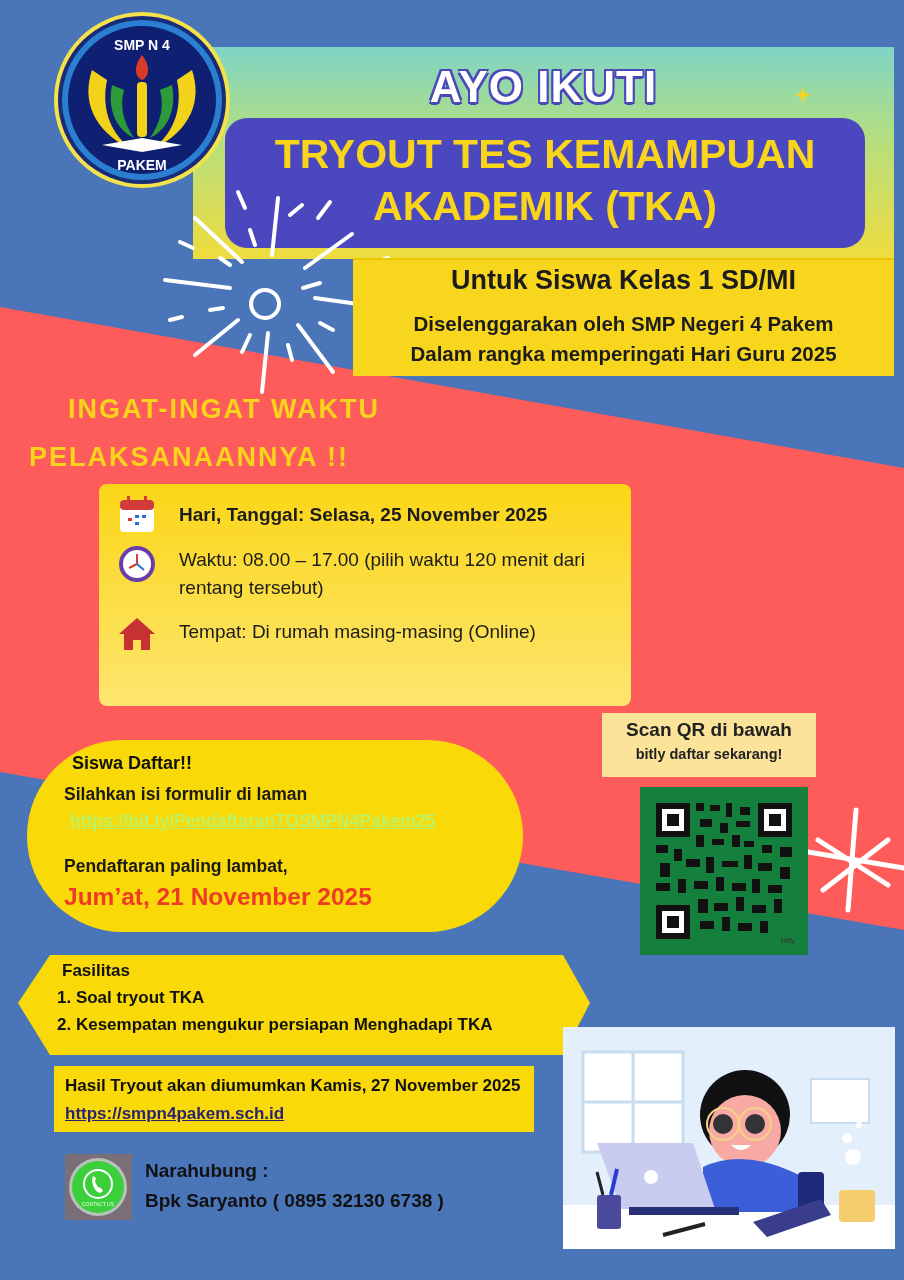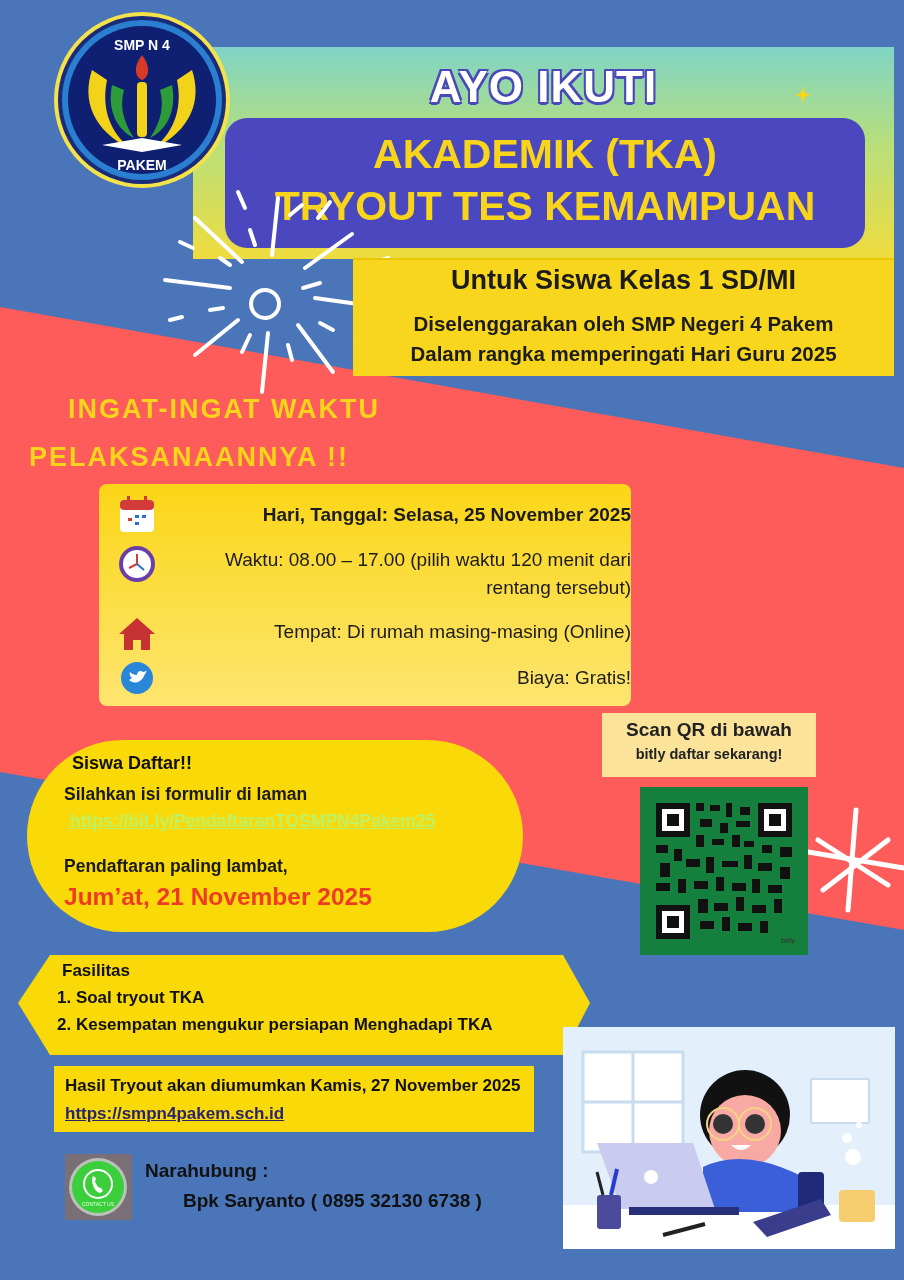--- a/index.html
+++ b/index.html
@@ -9,21 +9,21 @@
   .header-panel{left:193px;top:47px;width:701px;height:212px;background:linear-gradient(180deg,#7fd4c6 0%,#b7df7c 45%,#f0dc3e 100%);}
   .ayo{left:0;right:0;top:62px;text-align:center;font-weight:bold;font-size:44px;color:#fff;letter-spacing:1px;
        text-shadow:-2px -2px 0 #4b48b9,2px -2px 0 #4b48b9,-2px 2px 0 #4b48b9,2px 2px 0 #4b48b9,0 3px 0 #4b48b9;}
   .title-box{left:225px;top:118px;width:640px;height:130px;background:#4b48bf;border-radius:22px;}
   .title-text{left:225px;top:128px;width:640px;text-align:center;font-weight:bold;font-size:41px;line-height:52px;color:#f8d41a;}
   .subtitle-box{left:353px;top:258px;width:541px;height:116px;background:#f8d61d;border-top:2px solid #e8c600;}
   .sub1{left:353px;top:265px;width:541px;text-align:center;font-weight:bold;font-size:27px;color:#1c1c1c;}
   .sub2{left:353px;top:309px;width:541px;text-align:center;font-weight:bold;font-size:20.5px;line-height:30px;color:#1c1c1c;}
   .remind{font-weight:bold;font-size:27px;color:#f8d41a;letter-spacing:2px;}
   .info-box{left:99px;top:484px;width:532px;height:222px;border-radius:8px;background:linear-gradient(180deg,#fbd617 0%,#fde570 100%);}
-  .info-row{position:absolute;left:0;display:flex;align-items:flex-start;text-align:right;}
+  .info-row{position:absolute;left:0;display:flex;align-items:flex-start;}
   .info-icon{width:40px;height:40px;margin-left:18px;margin-right:22px;display:flex;align-items:center;justify-content:center;}
   .info-text{font-size:19px;line-height:28px;color:#1c1c1c;width:452px;}
   .info-text b{font-weight:bold;}
   .reg-box{left:27px;top:740px;width:496px;height:192px;border-radius:96px;background:#f9da08;}
   .reg-title{left:72px;top:753px;font-weight:bold;font-size:18px;color:#111;}
   .reg-line{left:64px;top:784px;font-size:17.5px;font-weight:bold;color:#1a1a1a;}
   .reg-link{left:70px;top:811px;font-size:17.5px;font-weight:bold;color:#bef264;text-decoration:underline;}
   .reg-deadline-label{left:64px;top:856px;font-size:17.5px;font-weight:bold;color:#1a1a1a;}
   .reg-deadline{left:64px;top:883px;font-size:24.5px;font-weight:bold;color:#ef3b24;}
   .scan-box{left:602px;top:713px;width:214px;height:64px;background:#fbe39a;}
@@ -32,39 +32,39 @@
   .qr{left:640px;top:787px;width:168px;height:168px;background:#15803d;}
   .fas-svg{left:18px;top:955px;}
   .fas-title{left:62px;top:961px;font-weight:bold;font-size:17px;color:#111;}
   .fas-item{left:57px;font-weight:bold;font-size:17px;color:#111;}
   .hasil-box{left:54px;top:1066px;width:480px;height:66px;background:#f9da08;}
   .hasil1{left:65px;top:1076px;font-weight:bold;font-size:17px;color:#111;white-space:nowrap;}
   .hasil-link{left:65px;top:1104px;font-weight:bold;font-size:17px;color:#2a2470;text-decoration:underline;}
   .illus{left:563px;top:1027px;width:332px;height:222px;background:#e3effb;}
   .contact-icon{left:65px;top:1154px;width:67px;height:66px;background:#7b6f77;}
   .contact-label{left:145px;top:1160px;font-weight:bold;font-size:19px;color:#111;}
-  .contact-name{left:145px;top:1190px;font-weight:bold;font-size:19px;color:#111;margin-left:38px;}
+  .contact-name{left:145px;top:1190px;font-weight:bold;font-size:19px;color:#111;}
 </style>
 </head>
 <body>
 
 <svg id="bg-svg" width="904" height="1280">
   <polygon points="0,307 904,468 904,930 0,772" fill="#fe5b5b"></polygon>
 </svg>
 
 <div class="abs header-panel">
   <svg class="abs" style="left:602px;top:40px" width="16" height="16">
     <path d="M8 0 L10 6 L16 8 L10 10 L8 16 L6 10 L0 8 L6 6 Z" fill="#f8d41a"></path>
   </svg>
 </div>
 <div class="abs title-box"></div>
 <div class="abs ayo" style="left:193px;width:701px">AYO IKUTI</div>
 <div class="abs title-text">
+  <div>TRYOUT TES KEMAMPUAN</div>
   <div>AKADEMIK (TKA)</div>
-  <div>TRYOUT TES KEMAMPUAN</div>
 </div>
 
 <svg class="abs" style="left:52px;top:10px" width="180" height="180" viewBox="0 0 180 180">
   <circle cx="90" cy="90" r="88" fill="#f3e24a"></circle>
   <circle cx="90" cy="90" r="84" fill="#1a2b7a"></circle>
   <circle cx="90" cy="90" r="80" fill="#2a7fd0"></circle>
   <circle cx="90" cy="90" r="74" fill="#0f1f72"></circle>
   <path d="M40 60 C30 90 40 120 80 140 C55 120 50 95 55 70 Z" fill="#f3d31a"></path>
   <path d="M140 60 C150 90 140 120 100 140 C125 120 130 95 125 70 Z" fill="#f3d31a"></path>
   <path d="M60 75 C55 100 65 120 82 128 C70 110 68 95 72 80 Z" fill="#2e9b3a"></path>
@@ -142,29 +142,20 @@
     </div>
     <div class="info-text" style="padding-top:2px"><span>Waktu:</span> <span>08.00 – 17.00 (pilih waktu 120 menit dari rentang tersebut)</span></div>
   </div>
   <div class="info-row" style="top:130px">
     <div class="info-icon">
       <svg width="40" height="40" viewBox="0 0 40 40">
         <path d="M20 4 L38 20 L33 20 L33 36 L24 36 L24 26 L16 26 L16 36 L7 36 L7 20 L2 20 Z" fill="#c63232"></path>
       </svg>
     </div>
     <div class="info-text" style="padding-top:4px"><span>Tempat:</span> <span>Di rumah masing-masing (Online)</span></div>
-  </div>
-  <div class="info-row" style="top:174px">
-    <div class="info-icon">
-      <svg width="40" height="40" viewBox="0 0 40 40">
-        <circle cx="20" cy="20" r="16" fill="#2a86d8"></circle>
-        <path d="M12 22 C16 26 24 26 28 16 L30 13 L26 14 C24 12 20 13 20 17 C17 17 14 15 13 14 C12 17 14 19 15 20 C14 21 13 21 12 22 Z" fill="#fff"></path>
-      </svg>
-    </div>
-    <div class="info-text" style="padding-top:6px"><span>Biaya:</span> <span>Gratis!</span></div>
   </div>
 </div>
 
 <div class="abs reg-box"></div>
 <div class="abs reg-title">Siswa Daftar!!</div>
 <div class="abs reg-line">Silahkan isi formulir di laman</div>
 <a class="abs reg-link">https://bit.ly/PendaftaranTOSMPN4Pakem25</a>
 <div class="abs reg-deadline-label">Pendaftaran paling lambat,</div>
 <div class="abs reg-deadline">Jum’at, 21 November 2025</div>
 

